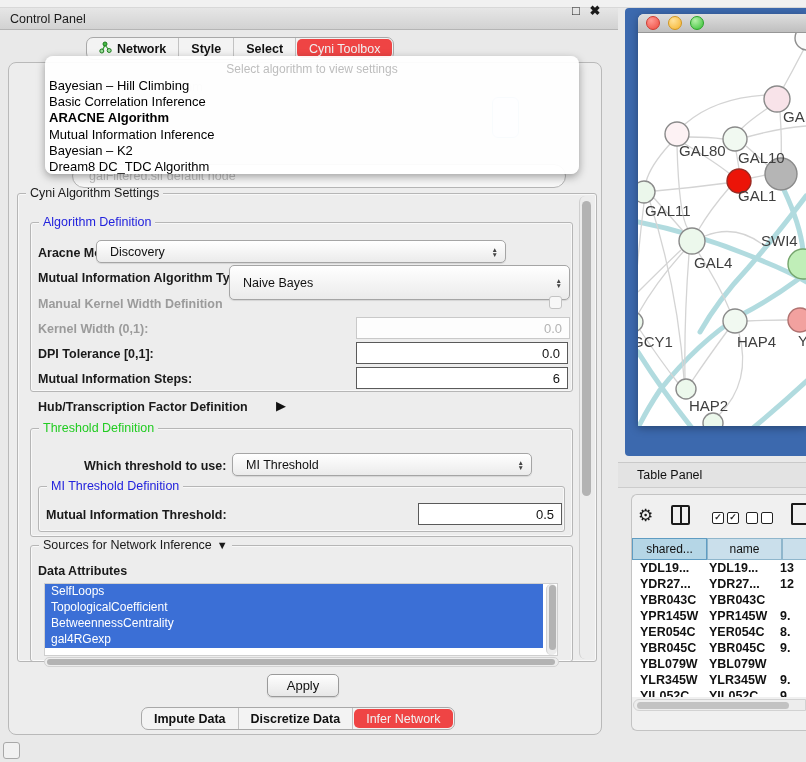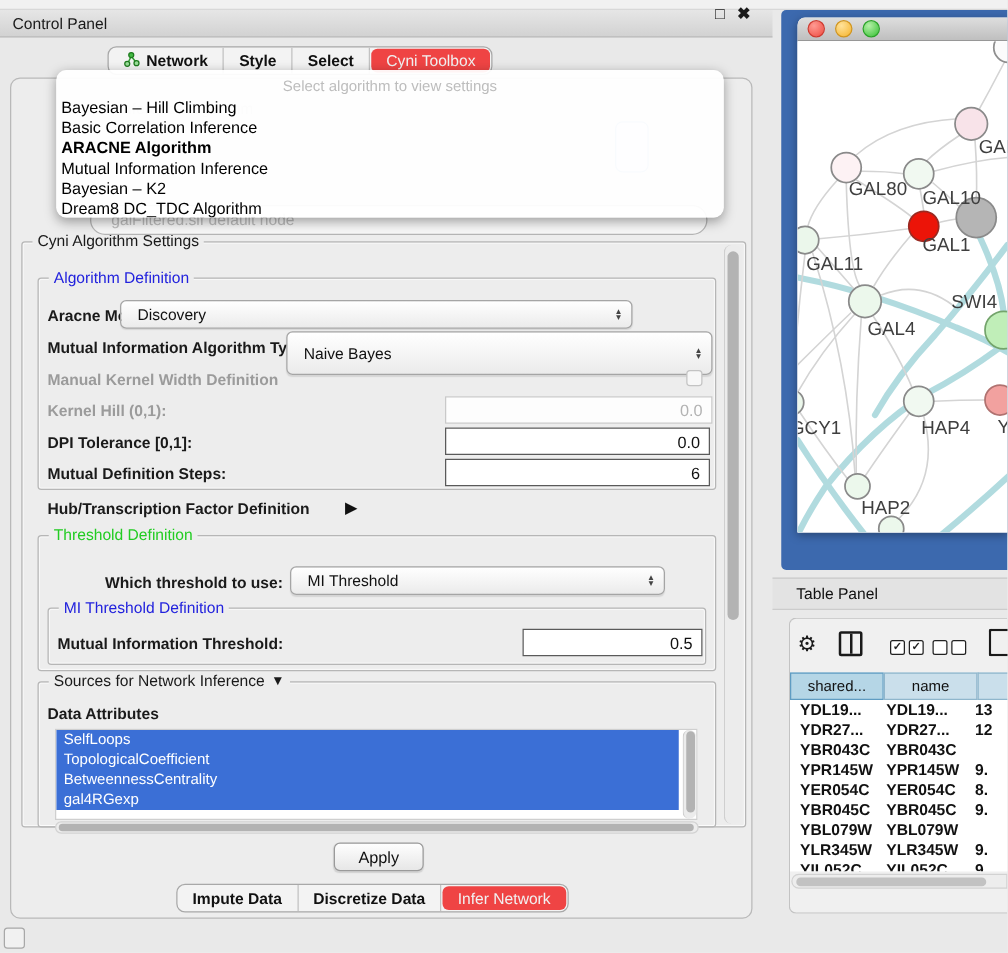--- a/index.html
+++ b/index.html
@@ -156,29 +156,29 @@
   <span class="abs lbl" style="left:38px;top:271px;">Mutual Information Algorithm Type:</span>
   <div class="abs combo" style="left:229px;top:265px;width:341px;height:35px;">
     <span>Naive Bayes</span>
     <span class="carets">
         <span>▲</span>
         <span>▼</span>
       </span>
   </div>
   <span class="abs lbl dis" style="left:38px;top:297px;">Manual Kernel Width Definition</span>
   <div class="abs cbox" style="left:549px;top:296px;"></div>
-  <span class="abs lbl dis" style="left:38px;top:322px;">Kernel Hill (0,1):</span>
+  <span class="abs lbl dis" style="left:38px;top:322px;">Kernel Width (0,1):</span>
   <div class="abs tfield dis" style="left:356px;top:317px;width:214px;height:22px;">
     <span>0.0</span>
   </div>
   <span class="abs lbl" style="left:38px;top:347px;">DPI Tolerance [0,1]:</span>
   <div class="abs tfield" style="left:356px;top:342px;width:212px;height:22px;">
     <span>0.0</span>
   </div>
-  <span class="abs lbl" style="left:38px;top:372px;">Mutual Definition Steps:</span>
+  <span class="abs lbl" style="left:38px;top:372px;">Mutual Information Steps:</span>
   <div class="abs tfield" style="left:356px;top:367px;width:212px;height:22px;">
     <span>6</span>
   </div>
 
   <span class="abs lbl" style="left:38px;top:400px;">Hub/Transcription Factor Definition</span>
   <span class="abs" style="left:276px;top:398px;font-size:13px;color:#111;">▶</span>
 
   <div class="abs group" style="left:30px;top:428px;width:543px;height:109px;">
     <span class="legend green">Threshold Definition</span>
   </div>

